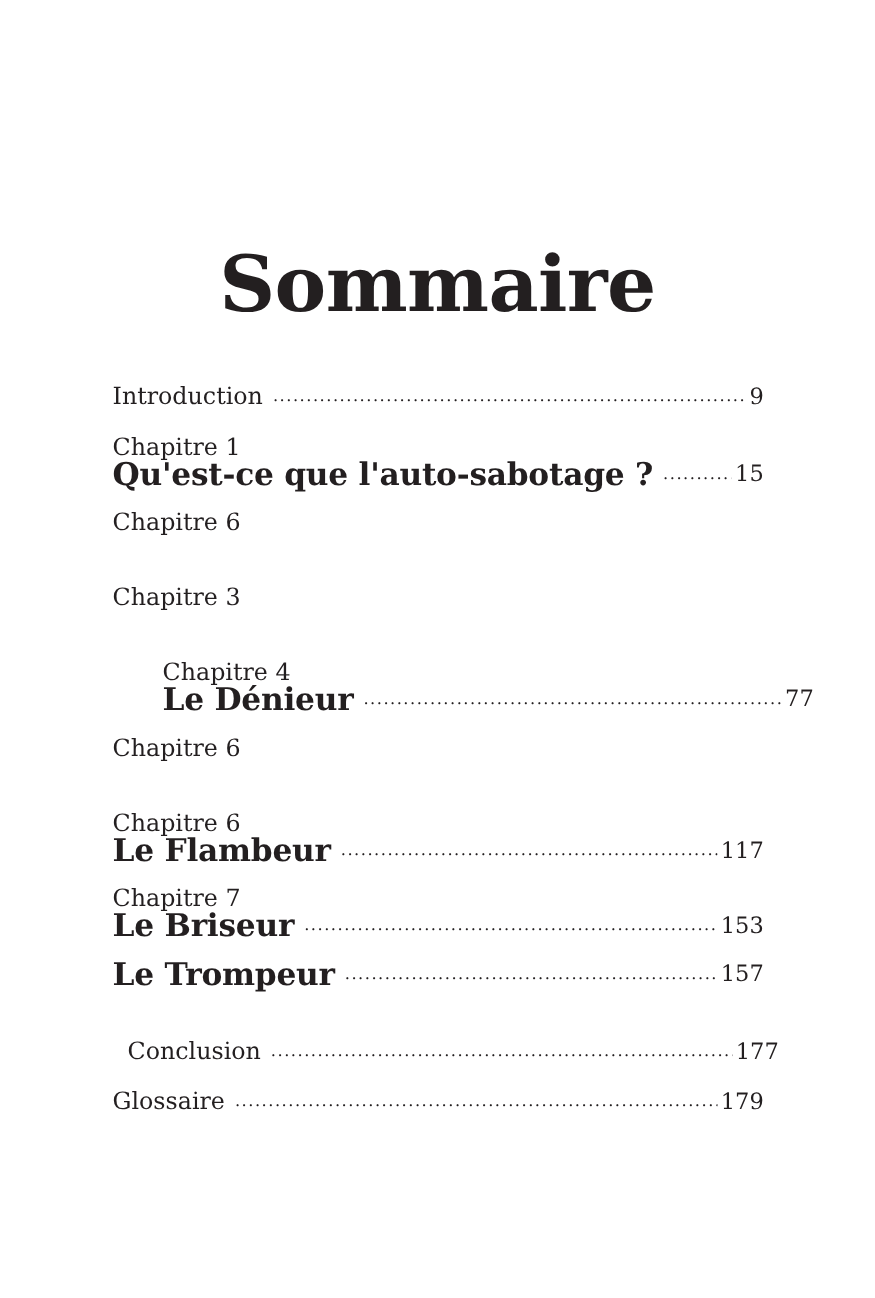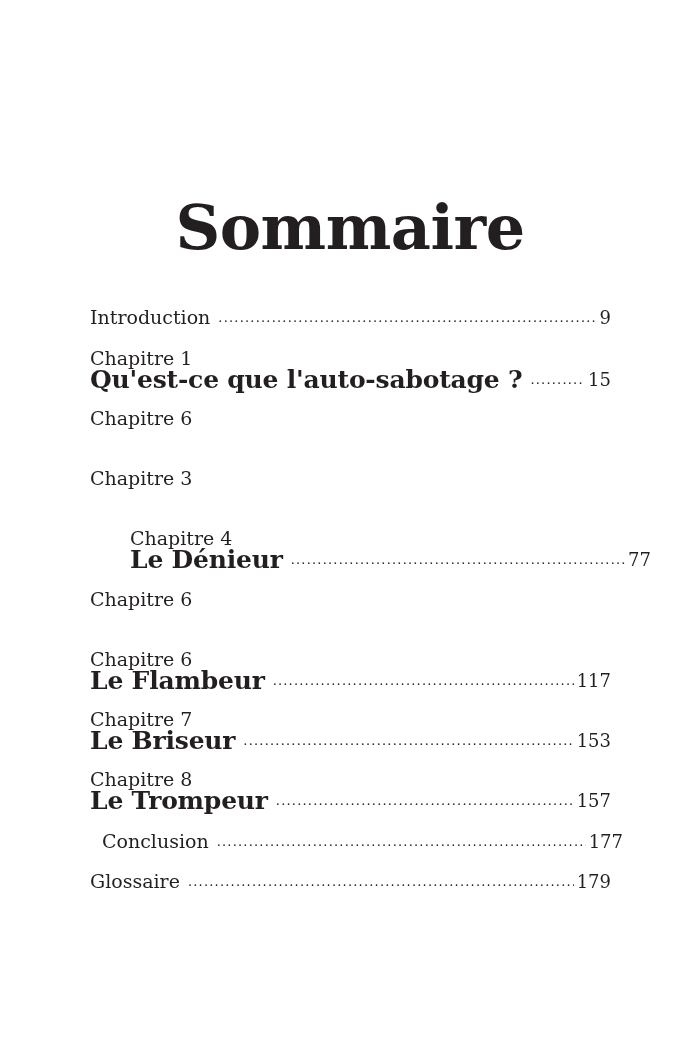--- a/index.html
+++ b/index.html
@@ -139,21 +139,20 @@
   <div class="entry" style="position:absolute; top:402px; left:0;">
     <span class="kicker">Chapitre 7</span>
     <div class="line">
       <span class="label bold">Le Briseur</span>
       <span class="leader"></span>
       <span class="page">153</span>
     </div>
   </div>
 
   <div class="entry" style="position:absolute; top:462px; left:0;">
-    <span class="kicker">Chapitre 8</span>
     <div class="line">
       <span class="label bold">Le Trompeur</span>
       <span class="leader"></span>
       <span class="page">157</span>
     </div>
   </div>
 
   <div class="entry" style="position:absolute; top:524px; left:12px;">
     <div class="line">
       <span class="label">Conclusion</span>

